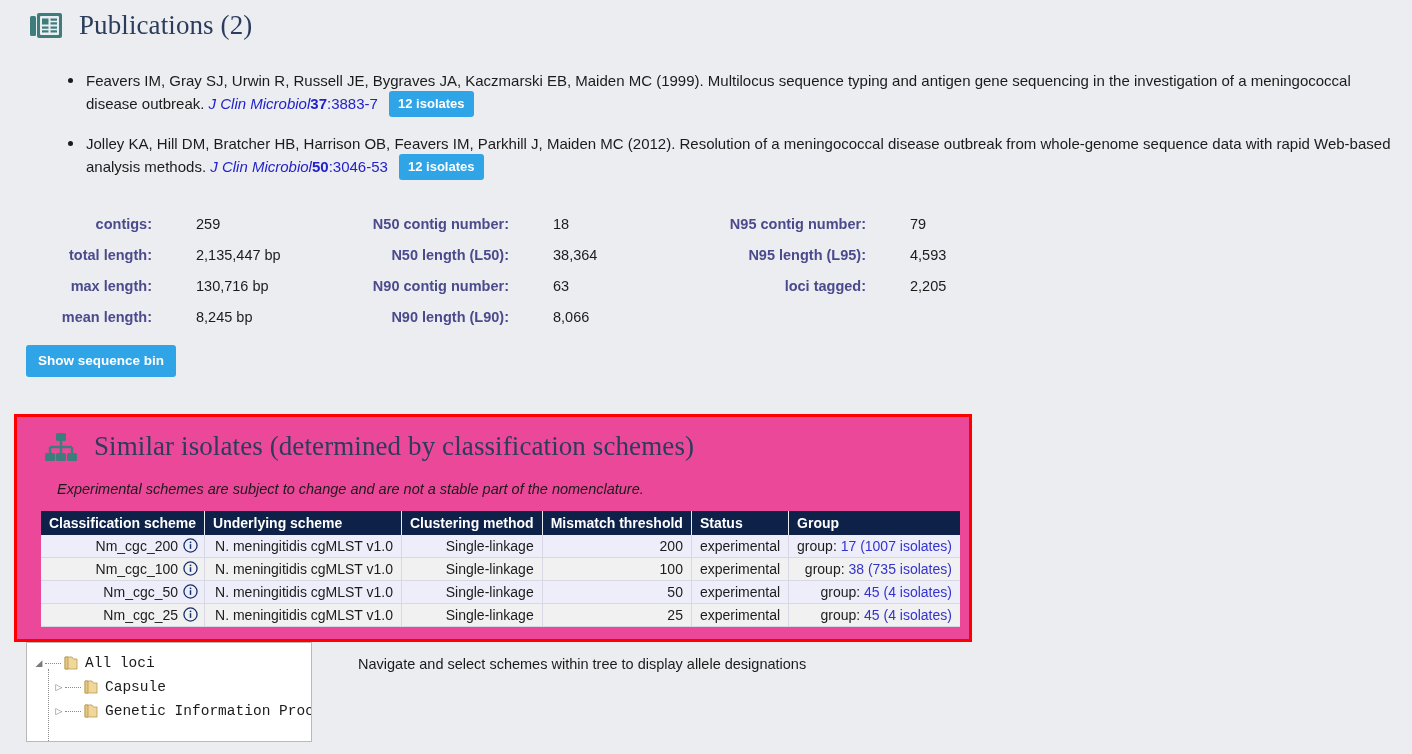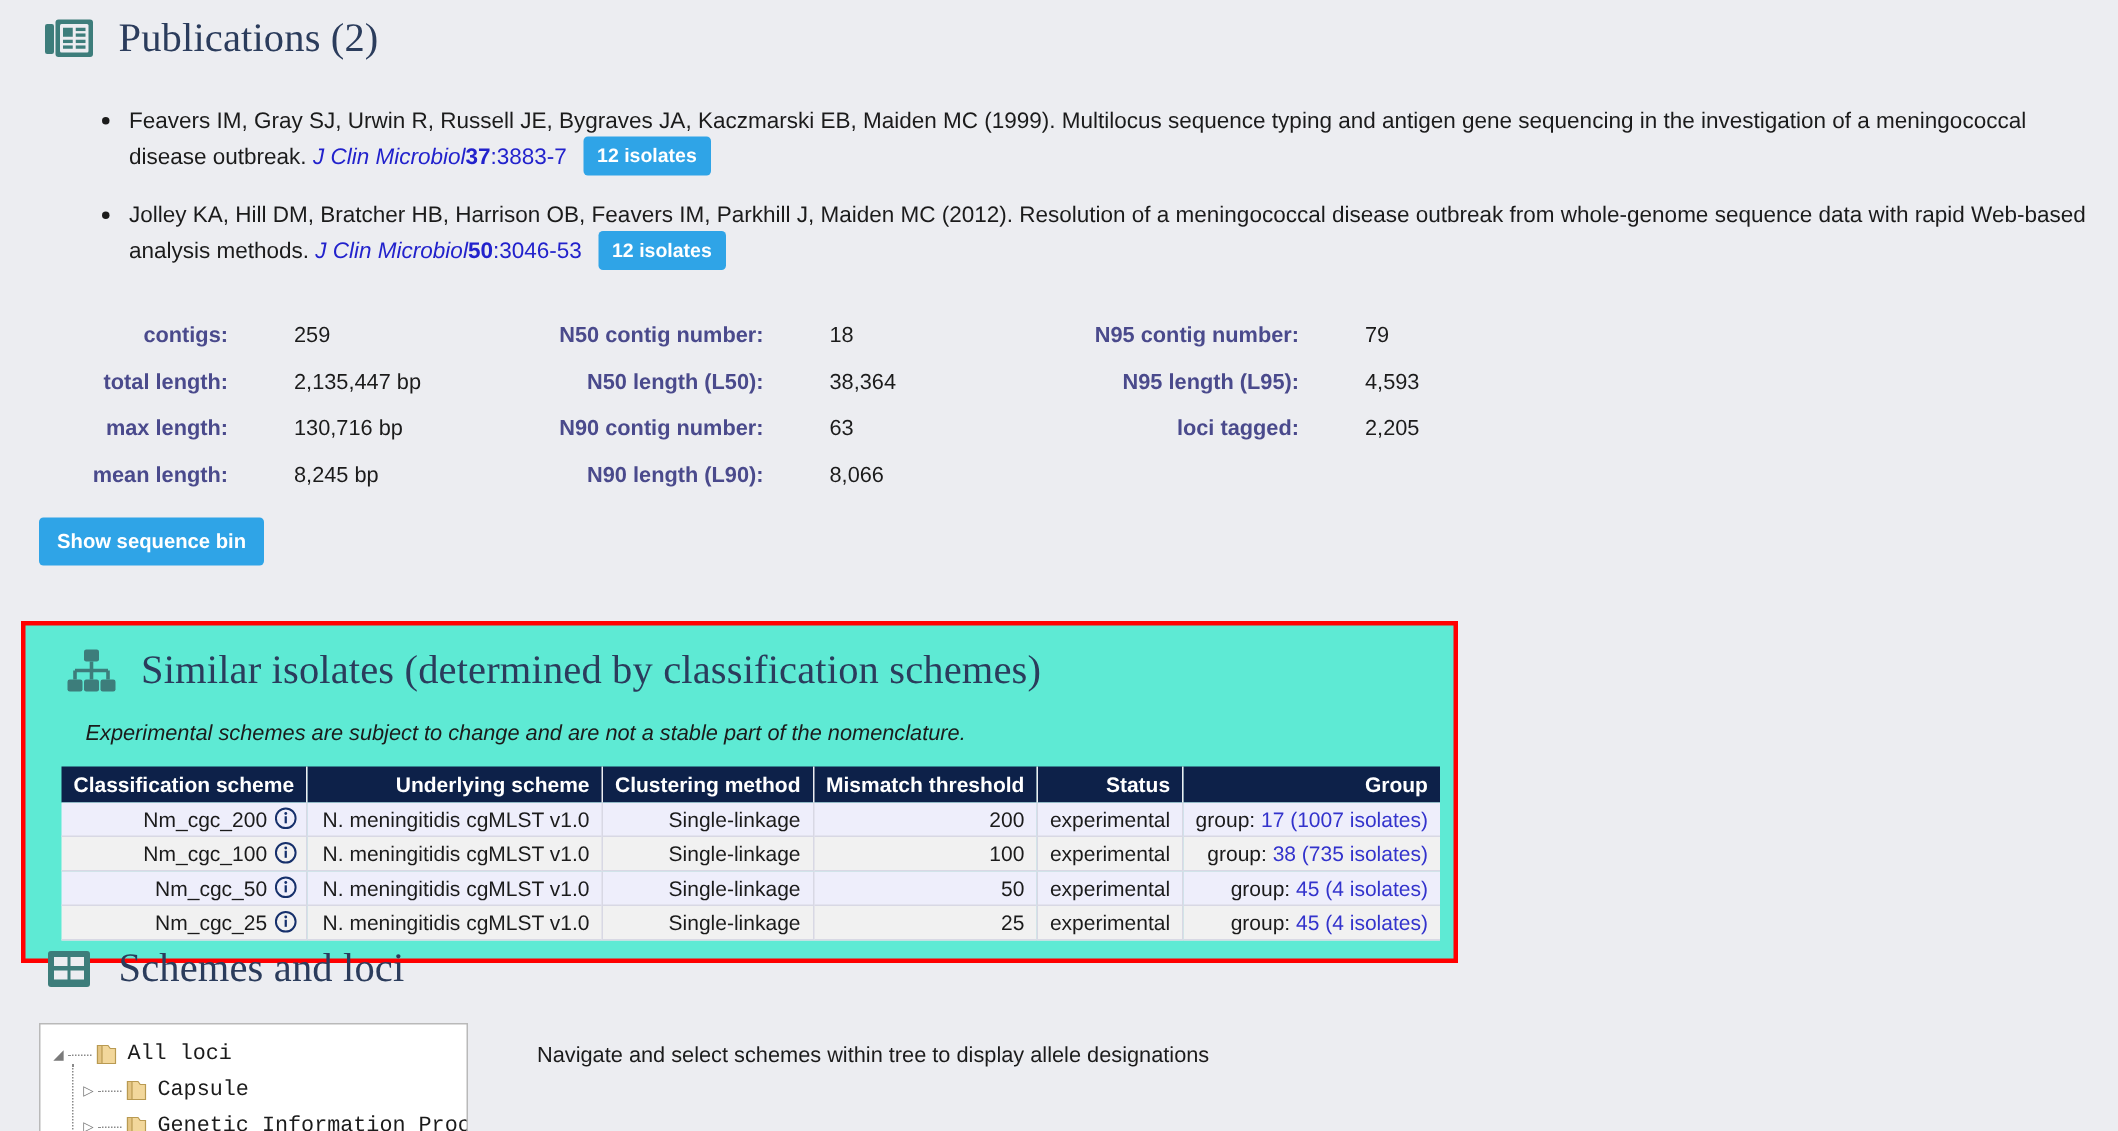--- a/index.html
+++ b/index.html
@@ -109,21 +109,21 @@
     cursor: pointer;
     font-family: "Liberation Sans", sans-serif;
   }
 
   
   #similar {
     position: absolute;
     left: 14px; top: 414px;
     width: 958px;
     border: 3px solid #ff0000;
-    background: #5eead4;
+    background: #ec4899;
     padding: 10px 12px 12px 12px;
   }
   #similar .sec-head { margin-left: 12px; }
   .note {
     margin: 14px 0 0 28px;
     font-size: 14.5px;
     color: #1b1b1b;
     font-style: italic;
   }
   table.ctable {
@@ -132,21 +132,21 @@
     font-size: 14px;
     table-layout: fixed;
   }
   table.ctable th {
     background: #0d2149;
     color: #ffffff;
     font-weight: bold;
     font-size: 14px;
     padding: 4px 8px;
     border-right: 1px solid #ecedf1;
-    text-align: right;
+    text-align: left;
     white-space: nowrap;
   }
   table.ctable th:last-child { border-right: none; }
   table.ctable td {
     padding: 3px 8px;
     text-align: right;
     border-right: 1px solid #d8d8e4;
     white-space: nowrap;
     color: #1b1b1b;
   }
@@ -394,32 +394,20 @@
           <td>Single-linkage</td>
           <td>25</td>
           <td class="c-status">experimental</td>
           <td class="c-group"><span>group:</span> <span class="glink">45 (4 isolates)</span></td>
         </tr>
       </tbody>
     </table>
   </section>
 
   <section id="schemes">
-    <div class="sec-head">
-      <span class="ico">
-        <svg viewBox="0 0 40 40" fill="none">
-          <rect x="6" y="8" width="28" height="24" rx="2" fill="#3d7d7b"></rect>
-          <rect x="10" y="12" width="9" height="6" fill="#ecedf1"></rect>
-          <rect x="21" y="12" width="9" height="6" fill="#ecedf1"></rect>
-          <rect x="10" y="21" width="9" height="6" fill="#ecedf1"></rect>
-          <rect x="21" y="21" width="9" height="6" fill="#ecedf1"></rect>
-        </svg>
-      </span>
-      <h2>Schemes and loci</h2>
-    </div>
 
     <div class="scheme-body">
       <div class="tree">
         <div class="vline"></div>
         <div class="tnode">
           <span class="arrow">◢</span>
           <span class="dots"></span>
           <span class="folder">
             <svg viewBox="0 0 16 16">
                 <path d="M2 2 h7 l1.5 2 H14 v10 H2 z" fill="#f2d79b" stroke="#b99a52" stroke-width=".8"></path>

